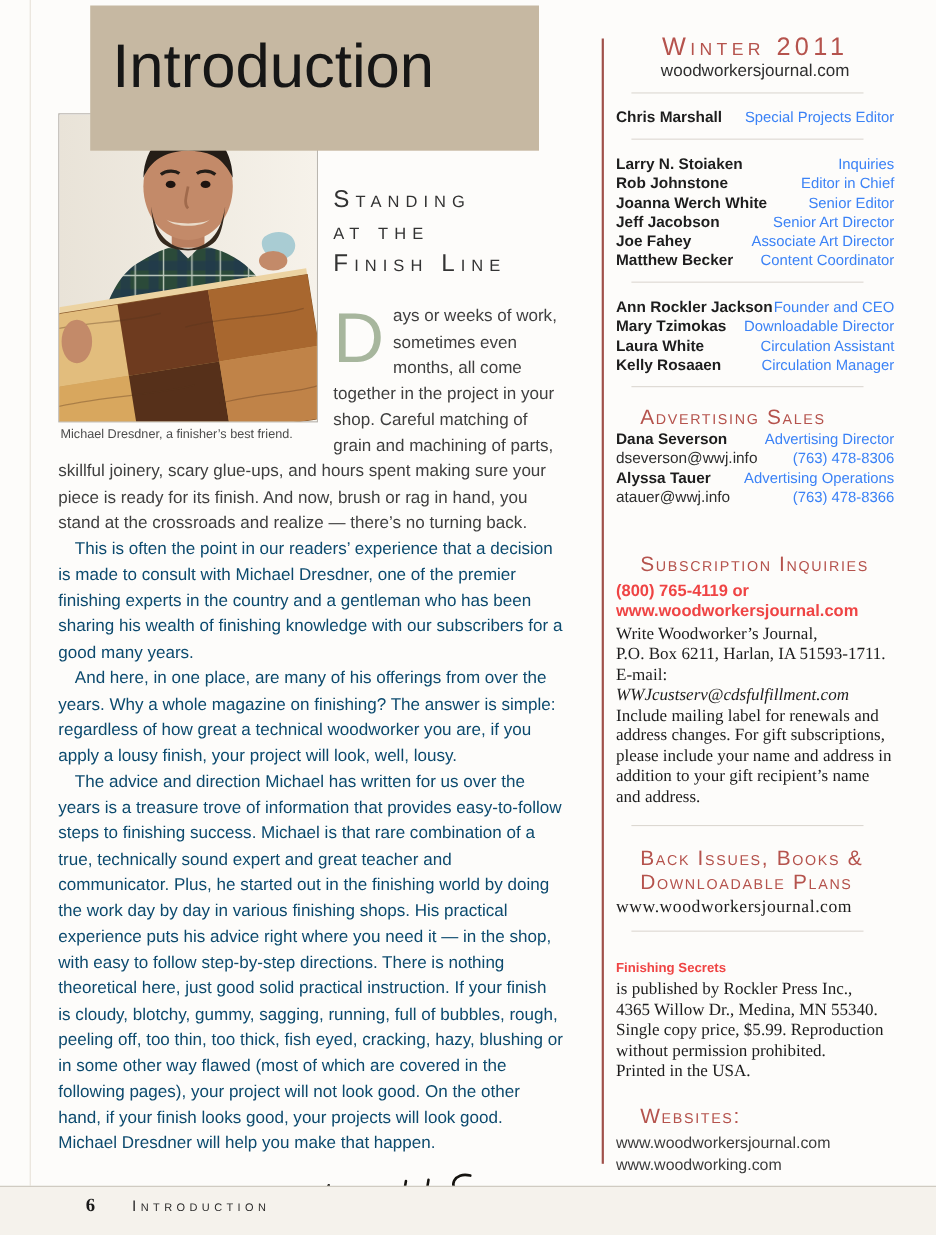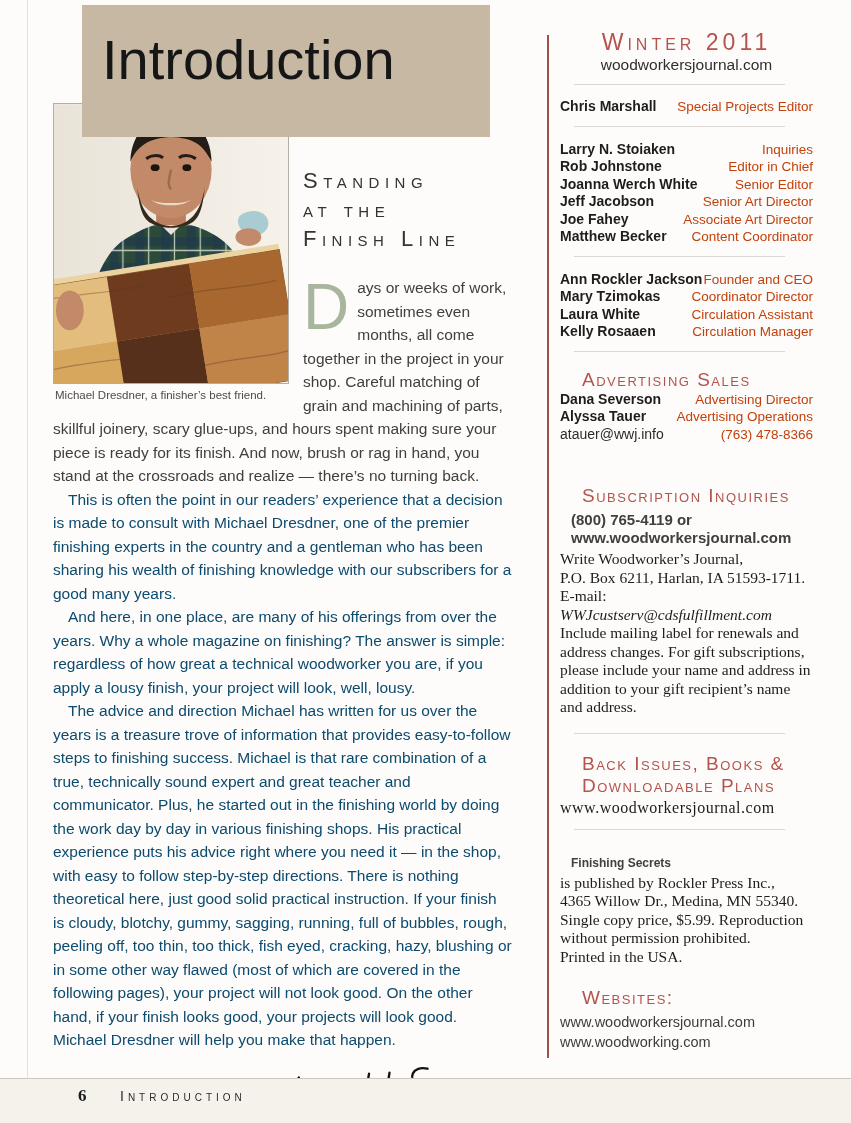--- a/index.html
+++ b/index.html
@@ -32,26 +32,26 @@
 
   
   .side-line { position:absolute; left:547px; top:35px; width:2px; height:1023px; background:#a0504a; }
   .sidebar { position:absolute; left:560px; top:30px; width:253px; }
   .red-heading { font-variant:small-caps; color:#b5534d; font-weight:400; }
   .issue-heading { text-align:center; font-size:23px; letter-spacing:4px; line-height:24px; }
   .journal-url { text-align:center; font-size:15.5px; color:#2e2e2e; margin-top:2px; }
   .rule { height:1px; background:#dcd8d1; margin:10px 28px 0 14px; border:0; }
   .mast-row { display:flex; justify-content:space-between; align-items:baseline; line-height:17.5px; }
   .mast-name { font-weight:700; font-size:14px; color:#1d1d1d; white-space:nowrap; }
-  .mast-role { font-size:13.5px; color:#c2410c; text-align:right; white-space:nowrap; }
+  .mast-role { font-size:13.5px; color:#3b82f6; text-align:right; white-space:nowrap; }
   .mast-plain { font-weight:400; font-size:14px; color:#2c2c2c; }
   .special-row { margin:13px 0 3px 0; }
   .block { margin-top:14px; }
   .section-heading { font-size:19px; letter-spacing:1.5px; line-height:22px;margin-left:22px; }
-  .bold-sans { font-weight:700; font-size:15px; color:#404040; line-height:18px;margin-left:11px; }
+  .bold-sans { font-weight:700; font-size:15px; color:#ef4444; line-height:18px; }
   .serif { font-family:"Liberation Serif", serif; font-size:15.5px; line-height:18.5px; color:#1c1c1c; }
   .serif-url { font-family:"Liberation Serif", serif; font-size:16px; letter-spacing:0.5px; color:#1c1c1c; margin-top:2px; }
   .em { font-style:italic; }
   .sans-url { font-size:14.5px; color:#3c3c3c; line-height:20px; }
 
   
   .footer-strip { position:absolute; left:0; top:1078px; width:851px; height:45px; background:#f5f2ec; border-top:1px solid #ccc7be; }
   .page-number { position:absolute; left:78px; top:1086px; font-family:"Liberation Serif", serif; font-weight:700; font-size:17px; color:#1a1a1a; }
   .footer-label { position:absolute; left:120px; top:1088px; font-variant:small-caps; font-size:14px; letter-spacing:4px; color:#2b2b2b; }
 </style>
@@ -191,38 +191,42 @@
     </div>
     <div class="rule"></div>
 
     <div class="block">
       <div class="mast-row">
           <span class="mast-name">Ann Rockler Jackson</span>
           <span class="mast-role">Founder and CEO</span>
         </div>
       <div class="mast-row">
           <span class="mast-name">Mary Tzimokas</span>
-          <span class="mast-role">Coordinator Director</span>
+          <span class="mast-role">Downloadable Director</span>
         </div>
       <div class="mast-row">
           <span class="mast-name">Laura White</span>
           <span class="mast-role">Circulation Assistant</span>
         </div>
       <div class="mast-row">
           <span class="mast-name">Kelly Rosaaen</span>
           <span class="mast-role">Circulation Manager</span>
         </div>
     </div>
     <div class="rule"></div>
 
     <div class="block" style="margin-top:17px;">
       <div class="red-heading section-heading">Advertising Sales</div>
       <div class="mast-row">
           <span class="mast-name">Dana Severson</span>
           <span class="mast-role">Advertising Director</span>
+        </div>
+      <div class="mast-row">
+          <span class="mast-plain">dseverson@wwj.info</span>
+          <span class="mast-role">(763) 478-8306</span>
         </div>
       <div class="mast-row">
           <span class="mast-name">Alyssa Tauer</span>
           <span class="mast-role">Advertising Operations</span>
         </div>
       <div class="mast-row">
           <span class="mast-plain">atauer@wwj.info</span>
           <span class="mast-role">(763) 478-8366</span>
         </div>
     </div>

